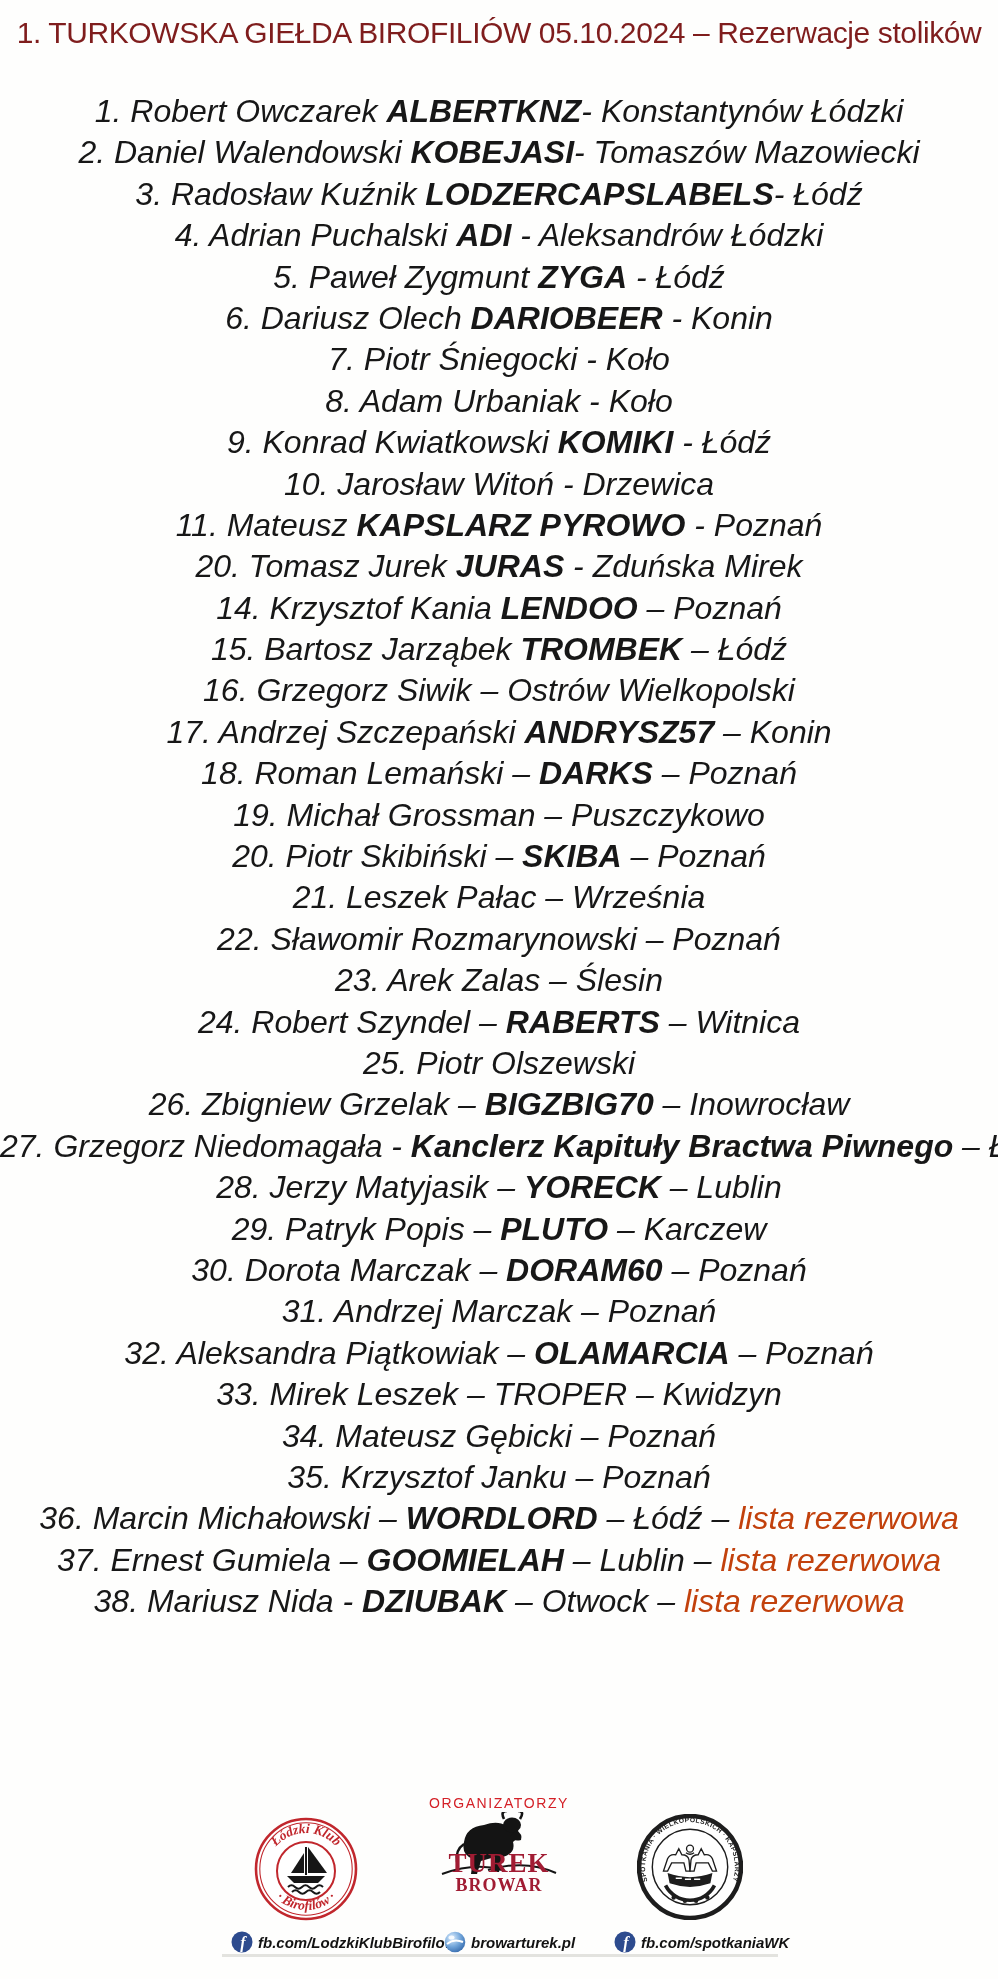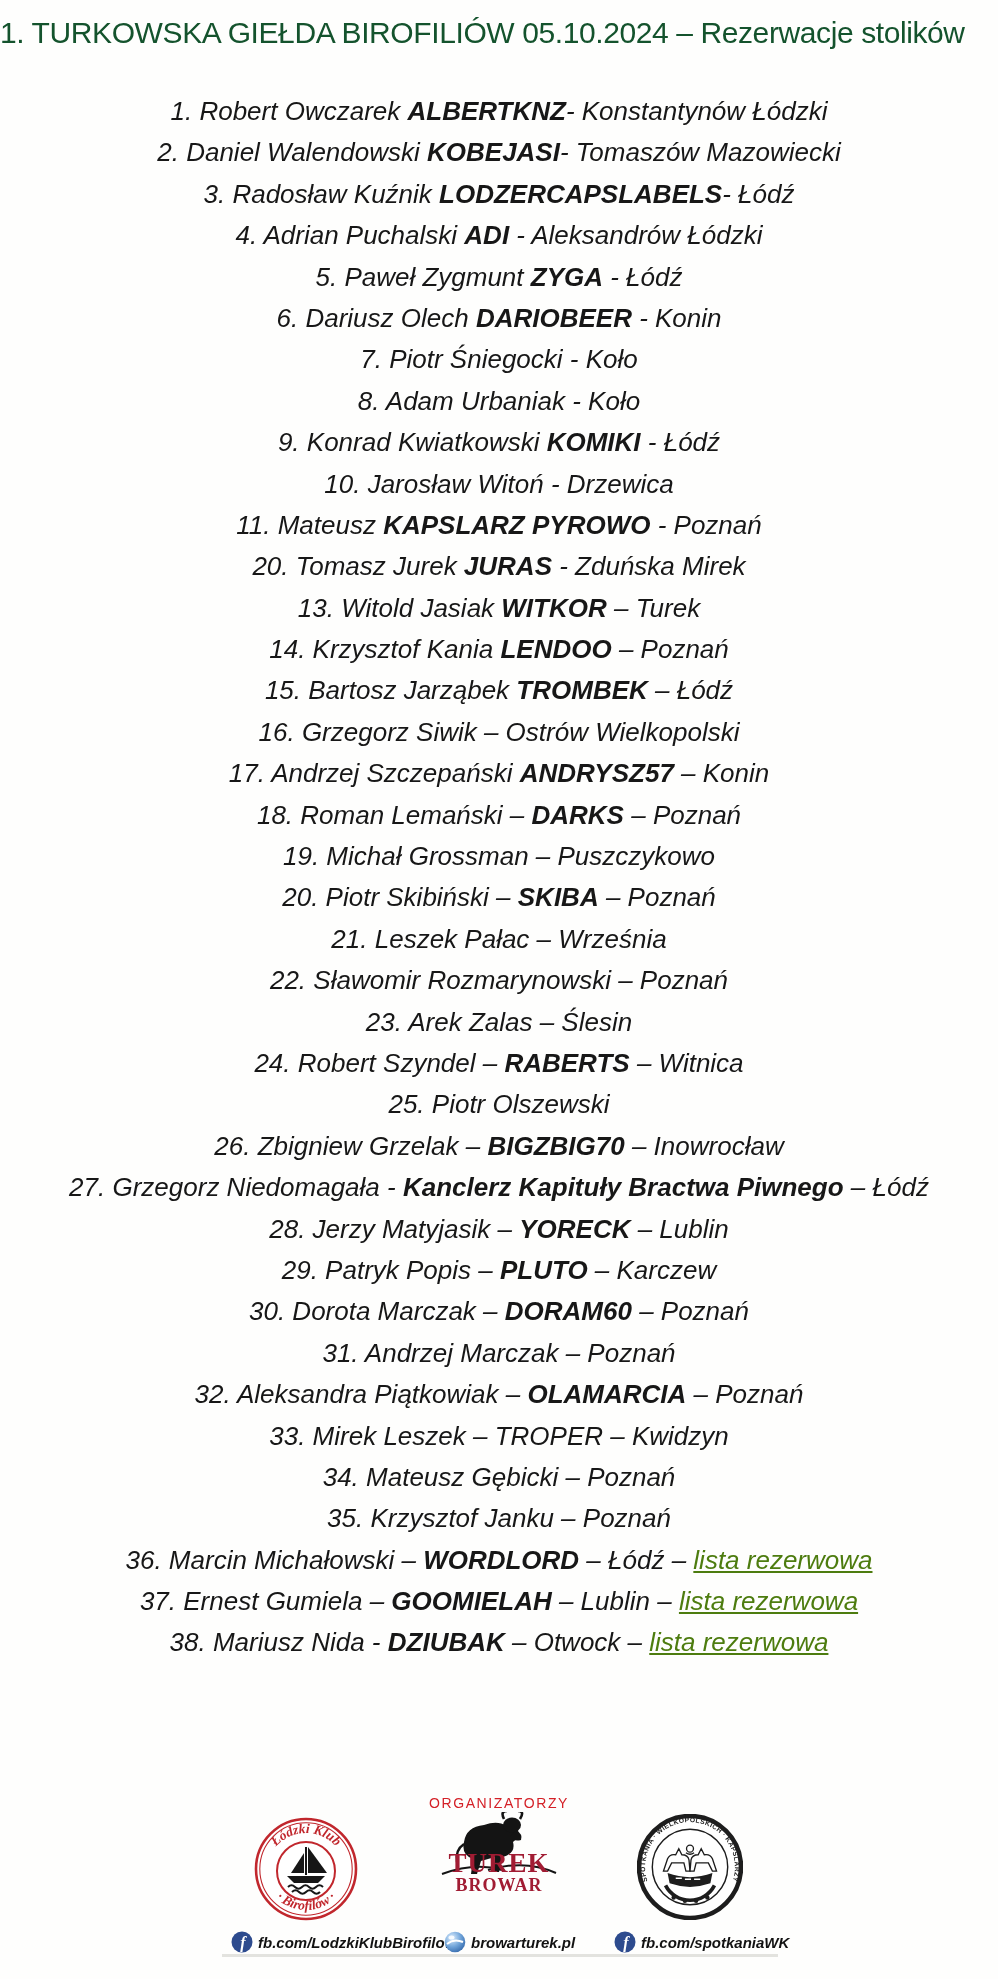--- a/index.html
+++ b/index.html
@@ -2,30 +2,30 @@
 <html lang="pl"><head>
 <meta charset="utf-8">
 <style>
   html,body{margin:0;padding:0;background:#ffffff;}
   .page{
     position:relative;width:998px;height:1979px;background:#fefefd;
     font-family:"Liberation Sans",sans-serif;overflow:hidden;color:#191919;
   }
   .title{
     position:absolute;top:10px;left:0;right:0;height:46px;line-height:46px;
-    font-size:30px;letter-spacing:-0.4px;color:#14532d;
+    text-align:center;font-size:30px;letter-spacing:-0.4px;color:#7f1d1d;
     font-family:"Liberation Sans",sans-serif;white-space:nowrap;
   }
   .entries{position:absolute;top:91px;left:0;right:0;}
   .entry{
     height:41.4px;line-height:41.4px;text-align:center;font-style:italic;
-    font-size:26px;color:#171717;white-space:nowrap;
+    font-size:32px;color:#171717;white-space:nowrap;
   }
   .entry .b{font-weight:bold;}
-  .entry .r{color:#4d7c0f;text-decoration:underline;}
+  .entry .r{color:#c2410c;}
   .organizers{
     position:absolute;top:1795px;left:0;right:0;text-align:center;
     font-size:14px;font-weight:normal;letter-spacing:1.6px;color:#d42027;
   }
   .logo-left{position:absolute;left:254px;top:1817px;width:104px;height:104px;}
   .logo-right{position:absolute;left:637px;top:1814px;width:106px;height:106px;}
   .bull-wrap{position:absolute;left:440px;top:1812px;width:118px;height:66px;}
   .browar-line{
     position:absolute;left:0;right:0;text-align:center;
     font-family:"Liberation Serif",serif;font-weight:bold;color:#a11c33;
@@ -54,21 +54,20 @@
       <div class="entry"><span>3. Radosław Kuźnik </span><span class="b">LODZERCAPSLABELS</span><span>- Łódź</span></div>
       <div class="entry"><span>4. Adrian Puchalski </span><span class="b">ADI</span><span> - Aleksandrów Łódzki</span></div>
       <div class="entry"><span>5. Paweł Zygmunt </span><span class="b">ZYGA</span><span> -  Łódź</span></div>
       <div class="entry"><span>6. Dariusz Olech </span><span class="b">DARIOBEER</span><span> - Konin</span></div>
       <div class="entry"><span>7. Piotr Śniegocki - Koło</span></div>
       <div class="entry"><span>8. Adam Urbaniak - Koło</span></div>
       <div class="entry"><span>9. Konrad Kwiatkowski </span><span class="b">KOMIKI</span><span> - Łódź</span></div>
       <div class="entry"><span>10. Jarosław Witoń - Drzewica</span></div>
       <div class="entry"><span>11. Mateusz </span><span class="b">KAPSLARZ PYROWO</span><span> -  Poznań</span></div>
       <div class="entry"><span>20. Tomasz Jurek </span><span class="b">JURAS</span><span> -  Zduńska Mirek</span></div>
-      <div class="entry"><span>13. Witold Jasiak </span><span class="b">WITKOR</span><span> – Turek</span></div>
       <div class="entry"><span>14. Krzysztof Kania </span><span class="b">LENDOO</span><span> – Poznań</span></div>
       <div class="entry"><span>15. Bartosz Jarząbek </span><span class="b">TROMBEK</span><span> – Łódź</span></div>
       <div class="entry"><span>16. Grzegorz Siwik – Ostrów Wielkopolski</span></div>
       <div class="entry"><span>17. Andrzej Szczepański </span><span class="b">ANDRYSZ57</span><span> – Konin</span></div>
       <div class="entry"><span>18. Roman Lemański – </span><span class="b">DARKS</span><span> – Poznań</span></div>
       <div class="entry"><span>19. Michał Grossman – Puszczykowo</span></div>
       <div class="entry"><span>20. Piotr Skibiński – </span><span class="b">SKIBA</span><span> – Poznań</span></div>
       <div class="entry"><span>21. Leszek Pałac – Września</span></div>
       <div class="entry"><span>22. Sławomir Rozmarynowski – Poznań</span></div>
       <div class="entry"><span>23. Arek Zalas – Ślesin</span></div>

